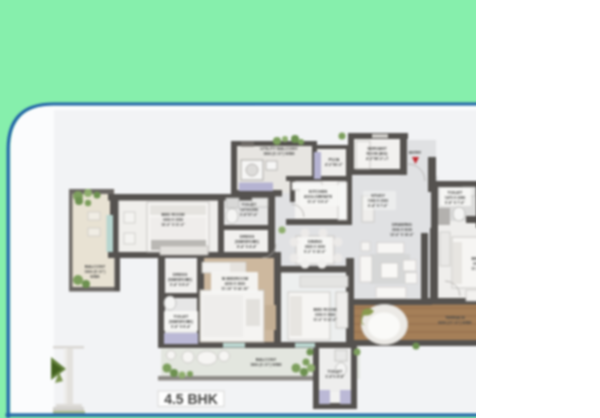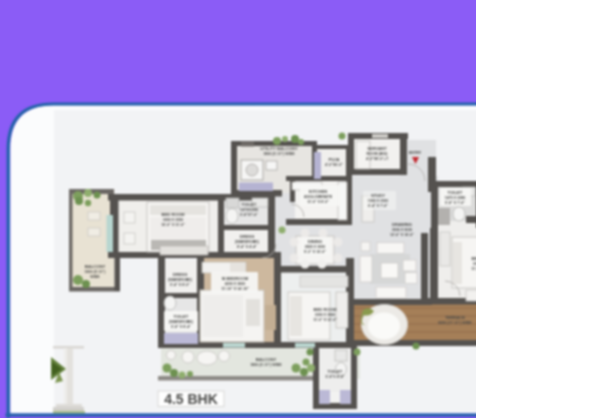--- a/index.html
+++ b/index.html
@@ -1,16 +1,16 @@
 <!DOCTYPE html>
 <html><head>
 <meta charset="utf-8">
 <style>
   html,body{margin:0;padding:0;background:#ffffff;}
-  #page{position:relative;width:476px;height:418px;background:#8b5cf6;overflow:hidden;
+  #page{position:relative;width:476px;height:418px;background:#86efac;overflow:hidden;
         font-family:"Liberation Sans", sans-serif;}
   svg{position:absolute;top:0;left:0;filter:blur(0.8px);}
   text{font-family:"Liberation Sans", sans-serif;fill:#4a4a48;}
 </style>
 </head>
 <body>
 <div id="page">
 <svg width="600" height="418" viewBox="0 0 600 418">
 
   <path d="M 580.2,105.3 H 54 Q 10.3,105.3 10.3,149 V 413.5 H 580.2 Z" fill="#fbfcfd" stroke="none"></path>

